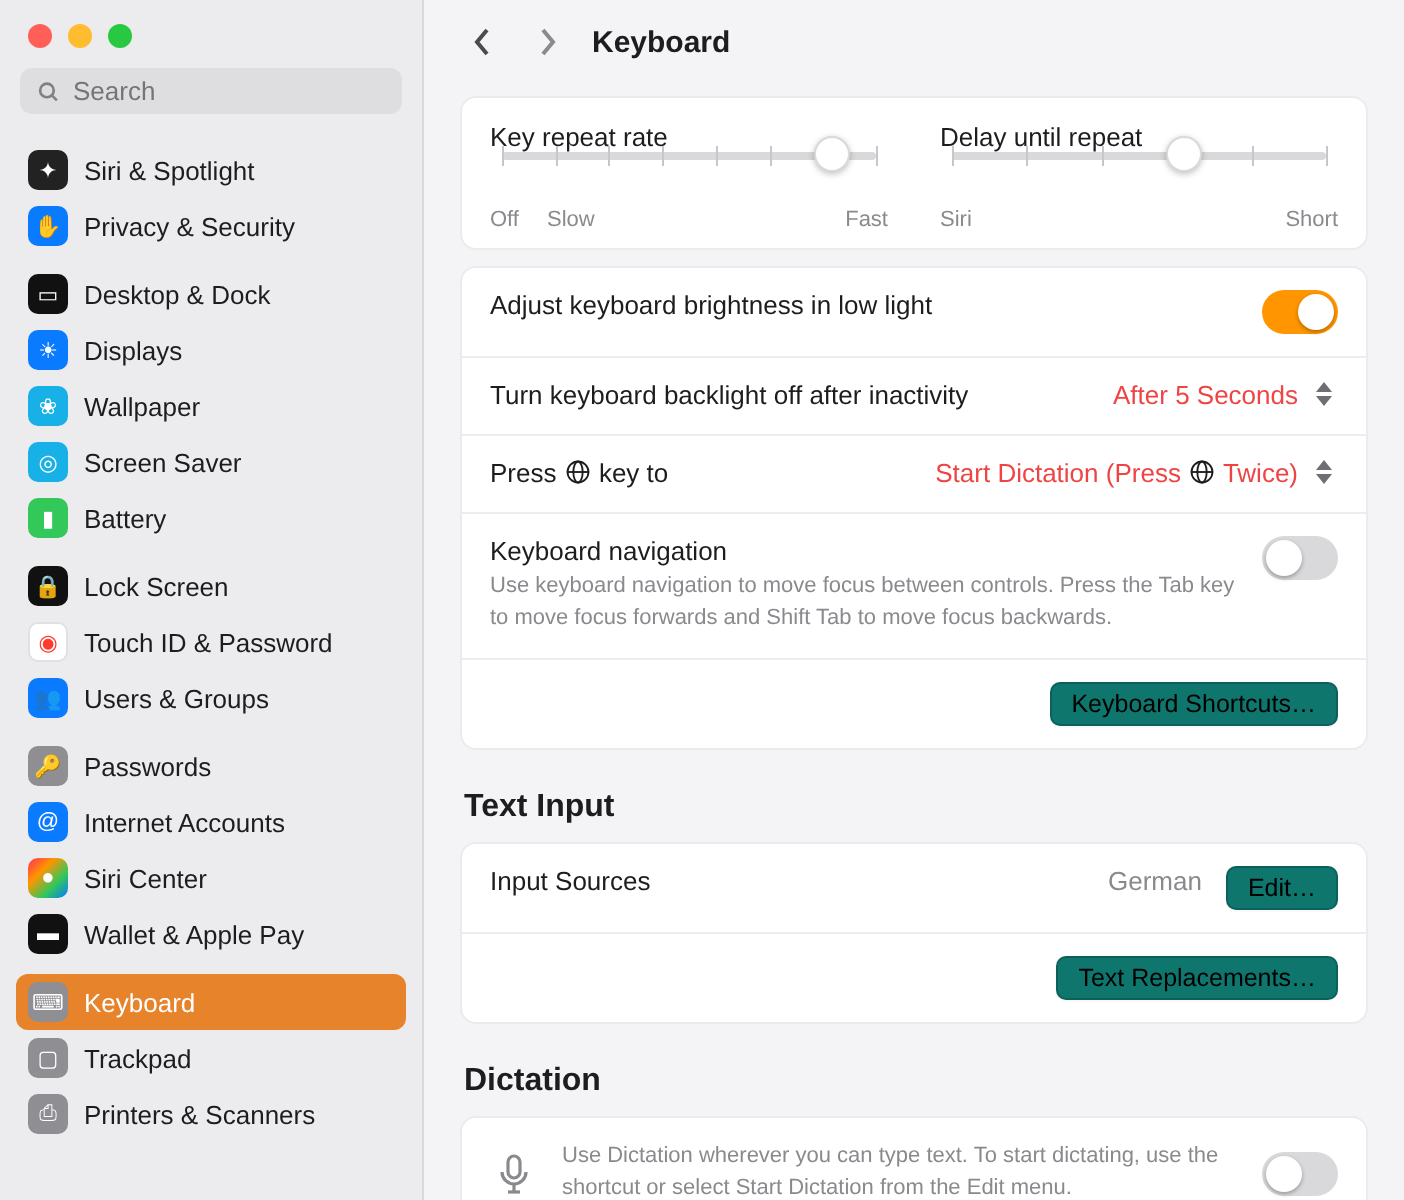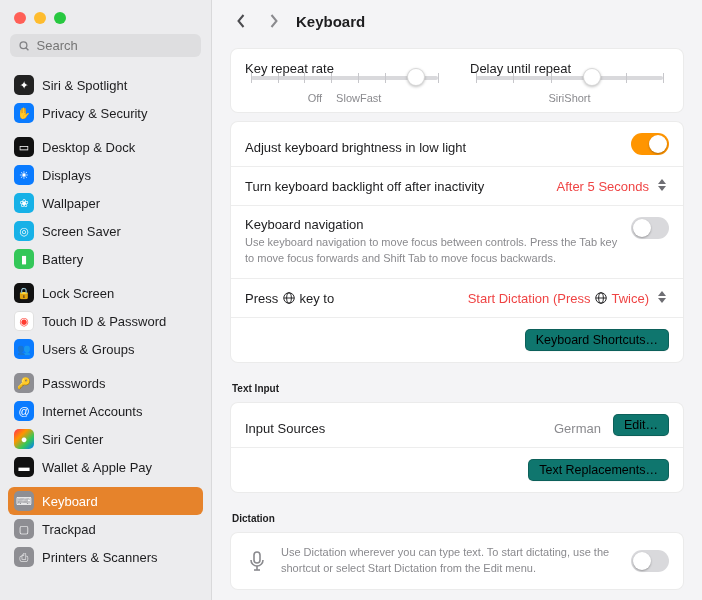--- a/index.html
+++ b/index.html
@@ -18,41 +18,41 @@
 .nav-item.selected{background:#e6832b;color:#fff}
 .nav-icon{width:20px;height:20px;border-radius:5px;display:flex;align-items:center;justify-content:center;flex-shrink:0;font-size:11px;color:#fff}
 .main{flex:1;display:flex;flex-direction:column;background:#f4f4f6;overflow:hidden}
 .header{display:flex;align-items:center;gap:14px;padding:12px 20px 10px}
 .nav-arrow{width:18px;height:18px;display:flex;align-items:center;justify-content:center;color:#8a8a8e}
 .nav-arrow.active{color:#4b4b4f}
 .title{font-size:15px;font-weight:700}
 .content{flex:1;overflow-y:auto;padding:0 18px 20px}
 .content::-webkit-scrollbar{display:none}
 .panel{background:#fff;border:1px solid rgba(0,0,0,.08);border-radius:8px;margin-top:8px}
-.row{display:flex;align-items:flex-end;padding:11px 14px;border-top:1px solid rgba(0,0,0,.07);font-size:13px}
+.row{display:flex;align-items:flex-start;padding:11px 14px;border-top:1px solid rgba(0,0,0,.07);font-size:13px}
 .panel>.row:first-child{border-top:none}
 .row-label{flex:1}
 .row-val{color:#ef4444;margin-right:6px}
 .sliders{display:flex;gap:26px;padding:12px 14px 8px}
 .slider-col{flex:1;display:flex;flex-direction:column}
 .slider-title{font-size:13px;}
 .slider-track{position:relative;height:4px;background:#d9d9dc;border-radius:2px;margin:0 6px}
 .slider-tick{position:absolute;top:-3px;width:1px;height:10px;background:#c7c7cb}
 .slider-knob{position:absolute;top:-8px;width:18px;height:18px;border-radius:50%;background:#fff;border:1px solid rgba(0,0,0,.15);box-shadow:0 1px 3px rgba(0,0,0,.25);transform:translateX(-50%)}
-.slider-labels{display:flex;justify-content:center;font-size:11px;color:#8a8a8e;margin-top:12px}
+.slider-labels{display:flex;justify-content:space-between;font-size:11px;color:#8a8a8e;margin-top:24px}
 .switch{width:38px;height:22px;border-radius:11px;position:relative;flex-shrink:0}
 .switch::after{content:"";position:absolute;top:2px;width:18px;height:18px;border-radius:50%;background:#fff;box-shadow:0 1px 2px rgba(0,0,0,.3)}
 .switch.on{background:#ff9500}.switch.on::after{right:2px}
 .switch.off{background:#d9d9dc}.switch.off::after{left:2px}
 .stepper{width:12px;height:16px;display:flex;flex-direction:column;margin-left:2px}
 .stepper svg{width:10px;height:7px}
 .help{font-size:11px;color:#8a8a8e;line-height:1.45;margin-top:3px;padding-right:8px}
 .btn-row{display:flex;justify-content:flex-end;padding:11px 14px;border-top:1px solid rgba(0,0,0,.07)}
 .btn{background:#0f766e;border:1px solid rgba(0,0,0,.18);border-radius:5px;padding:3px 10px;font-size:12.5px;box-shadow:0 1px 1px rgba(0,0,0,.03)}
-.section-h{font-size:10px;font-weight:700;margin:20px 2px 2px}
+.section-h{font-size:16px;font-weight:700;margin:20px 2px 2px}
 .muted{color:#8a8a8e}
 .globe{display:inline-flex;width:14px;height:14px;vertical-align:-2px}
 .dict-row{display:flex;align-items:center;gap:12px;padding:12px 14px}
 .mic{width:24px;height:24px;color:#8a8a8e;flex-shrink:0}
 .dict-text{font-size:11px;color:#8a8a8e;line-height:1.45;flex:1}
 </style>
 </head>
 <body>
 
 <div class="sidebar">
@@ -221,27 +221,20 @@
         <div class="row-val">After 5 Seconds</div>
         <div class="stepper">
             <svg viewBox="0 0 10 7" fill="#6e6e73">
               <polygon points="5,1 9,6 1,6"></polygon>
             </svg>
             <svg viewBox="0 0 10 7" fill="#6e6e73">
               <polygon points="1,1 9,1 5,6"></polygon>
             </svg>
           </div>
       </div>
-      <div class="row" style="align-items:flex-start">
-        <div class="row-label">
-          <div>Keyboard navigation</div>
-          <div class="help">Use keyboard navigation to move focus between controls. Press the Tab key to move focus forwards and Shift Tab to move focus backwards.</div>
-        </div>
-        <div class="switch off"></div>
-      </div>
       <div class="row">
         <div class="row-label"><span>Press </span><span class="globe">
               <svg viewBox="0 0 24 24" fill="none" stroke="#1d1d1f" stroke-width="1.6">
                 <circle cx="12" cy="12" r="9"></circle>
                 <ellipse cx="12" cy="12" rx="4" ry="9"></ellipse>
                 <line x1="3" y1="12" x2="21" y2="12"></line>
               </svg>
             </span><span> key to</span></div>
         <div class="row-val"><span>Start Dictation (Press </span><span class="globe">
               <svg viewBox="0 0 24 24" fill="none" stroke="#1d1d1f" stroke-width="1.6">
@@ -252,20 +245,27 @@
             </span><span> Twice)</span></div>
         <div class="stepper">
             <svg viewBox="0 0 10 7" fill="#6e6e73">
               <polygon points="5,1 9,6 1,6"></polygon>
             </svg>
             <svg viewBox="0 0 10 7" fill="#6e6e73">
               <polygon points="1,1 9,1 5,6"></polygon>
             </svg>
           </div>
       </div>
+      <div class="row" style="align-items:flex-start">
+        <div class="row-label">
+          <div>Keyboard navigation</div>
+          <div class="help">Use keyboard navigation to move focus between controls. Press the Tab key to move focus forwards and Shift Tab to move focus backwards.</div>
+        </div>
+        <div class="switch off"></div>
+      </div>
       <div class="btn-row">
         <button class="btn">Keyboard Shortcuts…</button>
       </div>
     </div>
 
     <div class="section-h">Text Input</div>
     <div class="panel">
       <div class="row">
         <div class="row-label">Input Sources</div>
         <div class="row-val muted">German</div>

